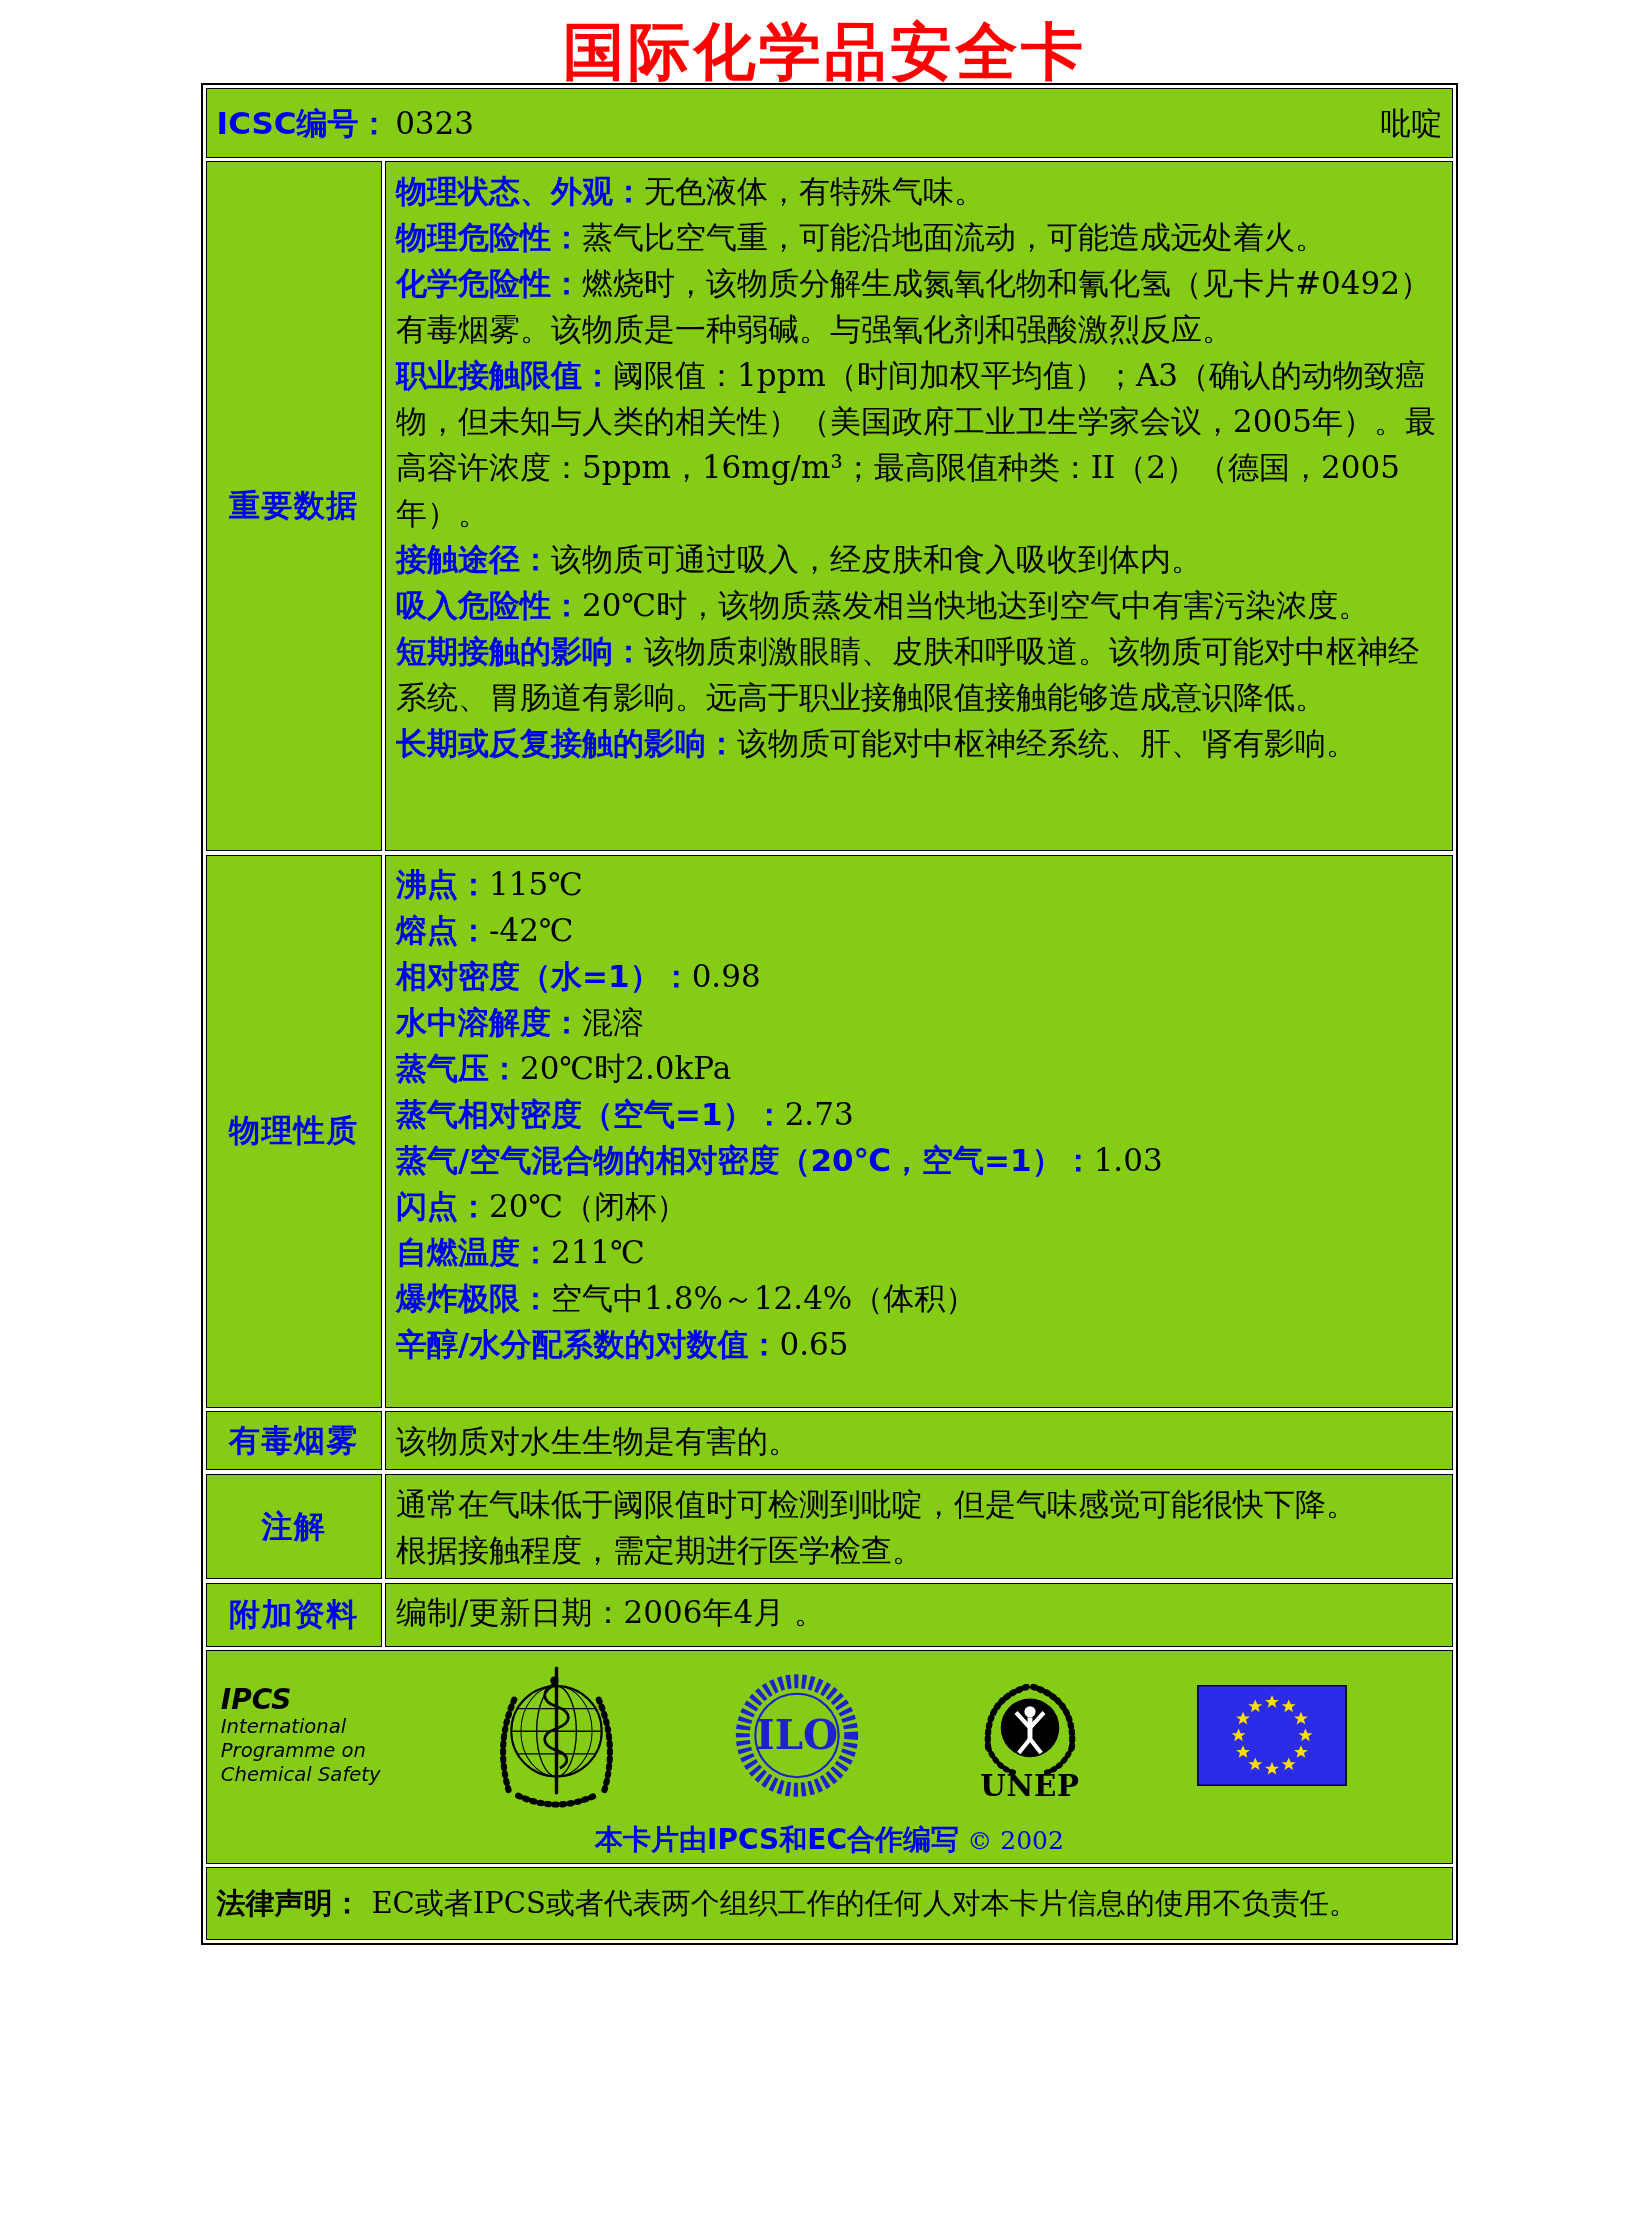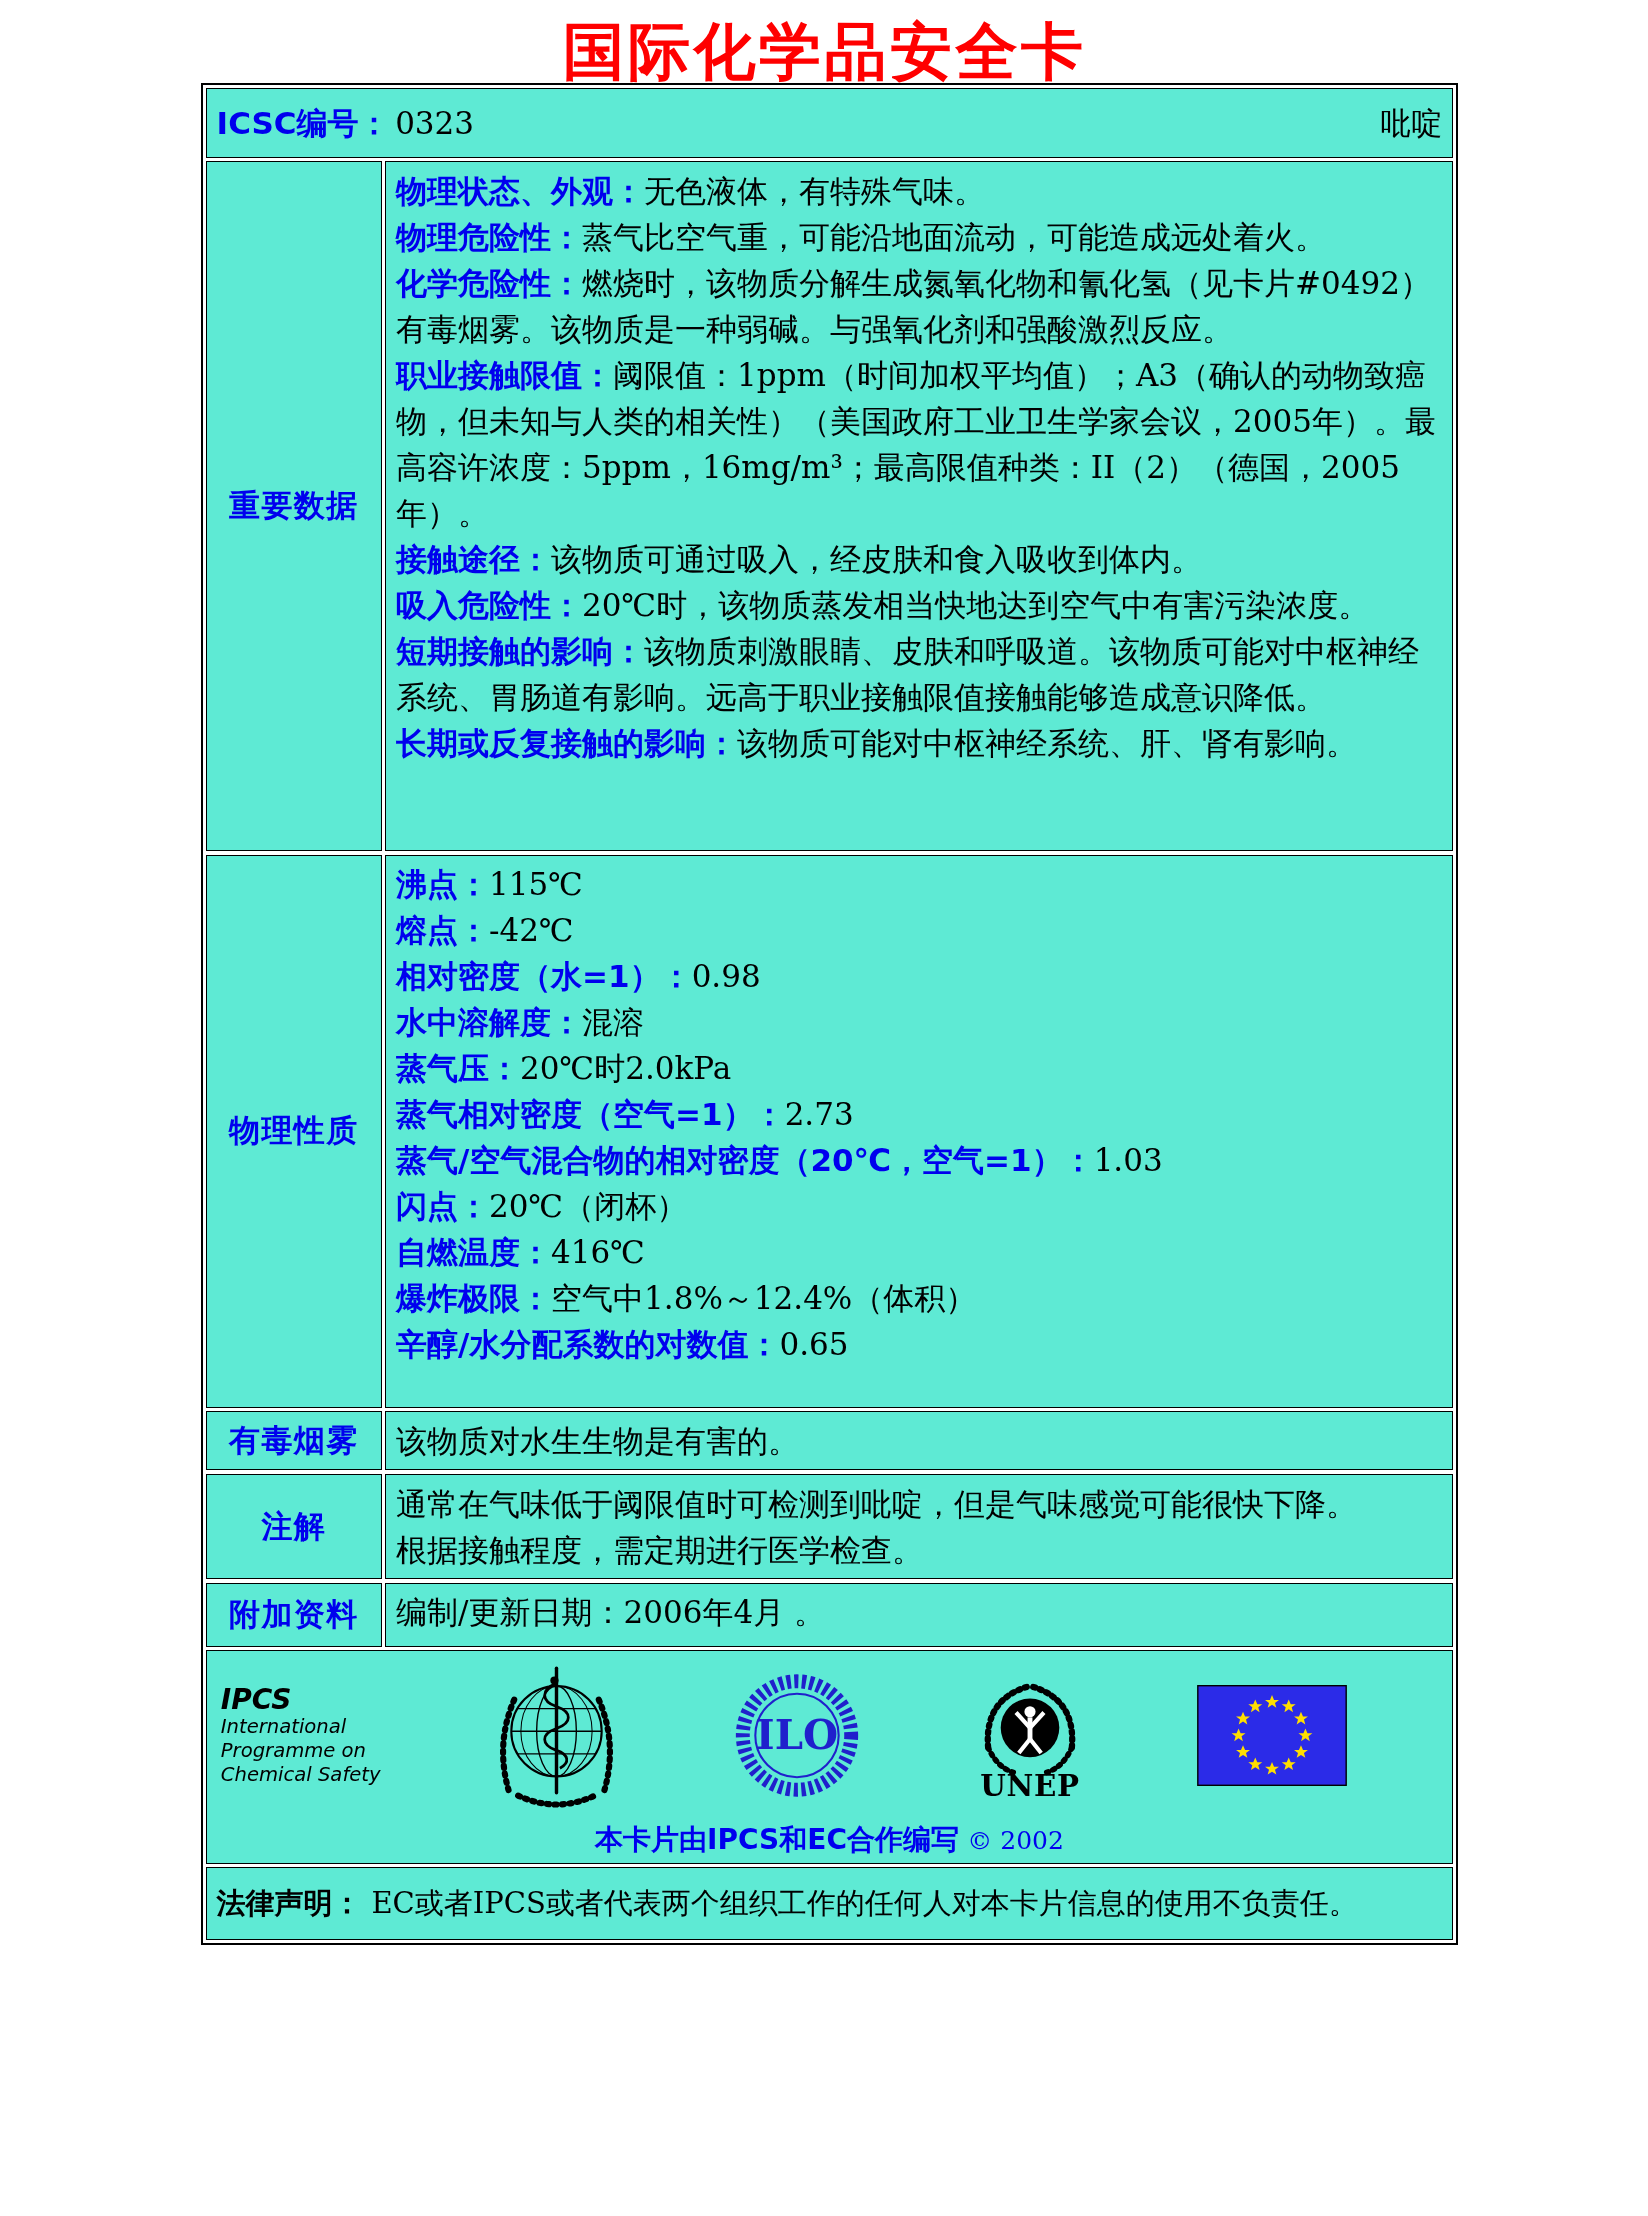--- a/index.html
+++ b/index.html
@@ -2,21 +2,21 @@
 <html style="font-size:11.2px"><head>
 <meta charset="utf-8">
 <style>
   html,body{margin:0;padding:0;background:#ffffff;}
   body{width:1649px;height:2216px;position:relative;font-family:"DejaVu Serif",serif;color:#000;}
   .page-title{position:absolute;top:9.8px;left:0;width:100%;text-align:center;
     font-family:"DejaVu Sans",sans-serif;font-weight:bold;font-size:62px;letter-spacing:3.5px;color:#FF0000;}
   .card{position:absolute;left:201px;top:83px;width:1257px;border:2.8px solid #000;background:#fff;
     padding:2.8px;display:flex;flex-direction:column;gap:3.5px;box-sizing:border-box;}
   .row{display:flex;gap:3.5px;}
-  .cell{border:1.4px solid #000;background:#5eead4;box-sizing:border-box;}
+  .cell{border:1.4px solid #000;background:#84cc16;box-sizing:border-box;}
   .label-cell{width:176px;flex:0 0 176px;display:flex;align-items:center;justify-content:center;
     font-family:Liberation Mono, monospace;font-weight:bold;font-size:31px;color:#0000EE;letter-spacing:1.4px;}
   .content-cell{flex:1;padding:5.6px 9.8px;font-size:31px;line-height:46px;}
   .entry{margin:0;}
   .lbl{font-family:"DejaVu Sans",sans-serif;font-weight:bold;color:#0000EE;}
   .txt{color:#000;}
   
   .r-head{min-height:70px;}
   .r-head .content-cell{display:flex;align-items:center;padding:4.2px 9.8px;}
   .r-important .content-cell{min-height:690px;}
@@ -76,21 +76,21 @@
     <div class="cell label-cell">物理性质</div>
     <div class="cell content-cell">
       <p class="entry"><span class="lbl">沸点：</span><span class="txt">115℃</span></p>
       <p class="entry"><span class="lbl">熔点：</span><span class="txt">-42℃</span></p>
       <p class="entry"><span class="lbl">相对密度（水=1）：</span><span class="txt">0.98</span></p>
       <p class="entry"><span class="lbl">水中溶解度：</span><span class="txt">混溶</span></p>
       <p class="entry"><span class="lbl">蒸气压：</span><span class="txt">20℃时2.0kPa</span></p>
       <p class="entry"><span class="lbl">蒸气相对密度（空气=1）：</span><span class="txt">2.73</span></p>
       <p class="entry"><span class="lbl">蒸气/空气混合物的相对密度（20℃，空气=1）：</span><span class="txt">1.03</span></p>
       <p class="entry"><span class="lbl">闪点：</span><span class="txt">20℃（闭杯）</span></p>
-      <p class="entry"><span class="lbl">自燃温度：</span><span class="txt">416℃</span></p>
+      <p class="entry"><span class="lbl">自燃温度：</span><span class="txt">211℃</span></p>
       <p class="entry"><span class="lbl">爆炸极限：</span><span class="txt">空气中1.8%～12.4%（体积）</span></p>
       <p class="entry"><span class="lbl">辛醇/水分配系数的对数值：</span><span class="txt">0.65</span></p>
     </div>
   </div>
 
   <div class="row r-env">
     <div class="cell label-cell">有毒烟雾</div>
     <div class="cell content-cell">
       <p class="entry txt">该物质对水生生物是有害的。</p>
     </div>

